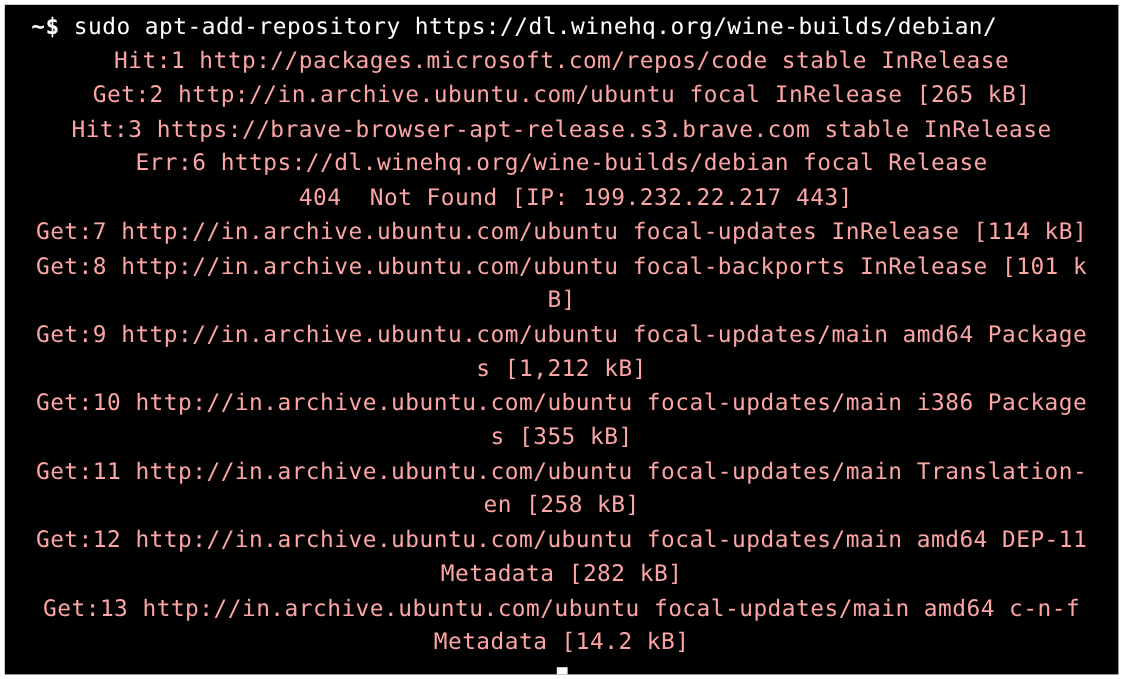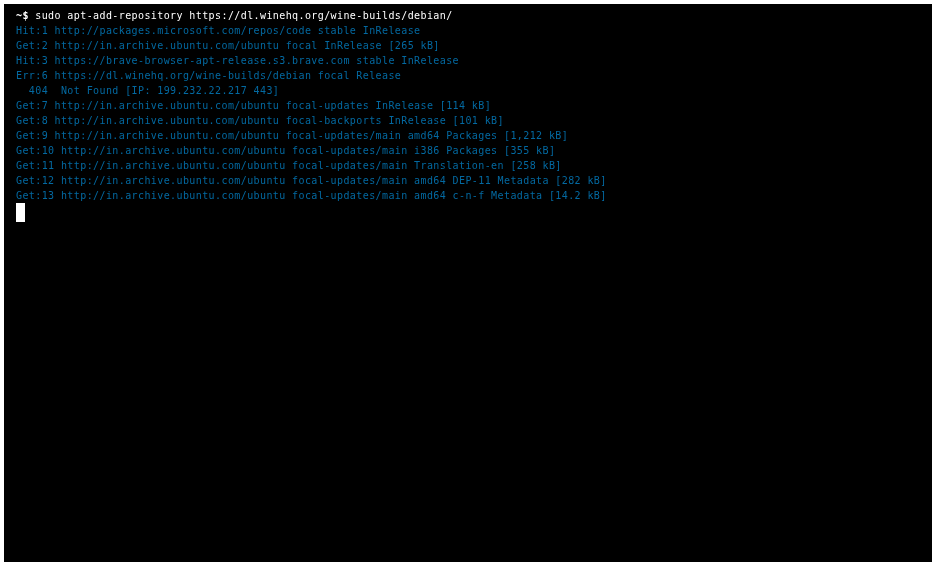--- a/index.html
+++ b/index.html
@@ -12,41 +12,42 @@
       padding: 4px;
       width: 936px;
       height: 566px;
       overflow: hidden;
     }
     .terminal {
       background: #000000;
       width: 100%;
       height: 100%;
       font-family: "DejaVu Sans Mono", "Liberation Mono", Consolas, monospace;
-      font-size: 10px;
+      font-size: 19px;
       line-height: 1.5;
       color: #00e600;
-      padding: 4px 12px;
+      padding: 4px 22px;
       overflow: hidden;
       letter-spacing: 0.4px;
       word-break: break-all;
     }
     .prompt-line {
       color: #00e600;
     }
     .prompt-symbol {
       font-weight: bold;
       color: #ffffff;
     }
     .command {
       color: #ffffff;
     }
     .output-line {
-      color: #0369a1;
+      color: #fca5a5;
       white-space: pre-wrap;
+      text-align: center;
     }
     .cursor {
       display: inline-block;
       width: 9px;
       height: 19px;
       background: #ffffff;
       vertical-align: text-bottom;
     }
   </style>
 </head>

